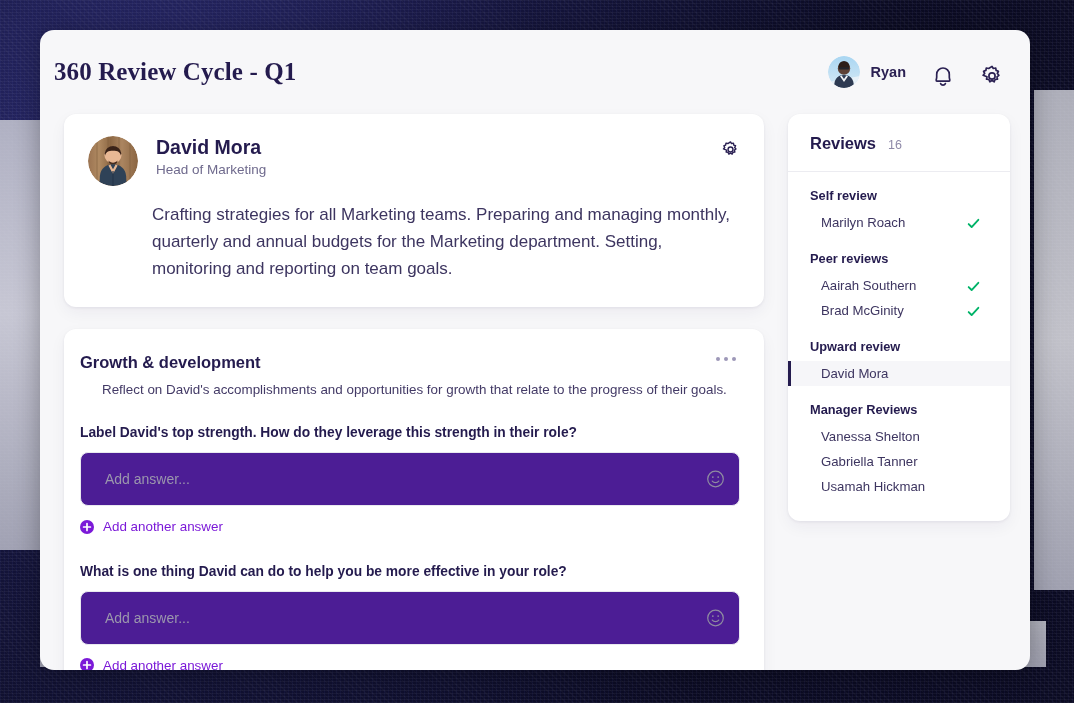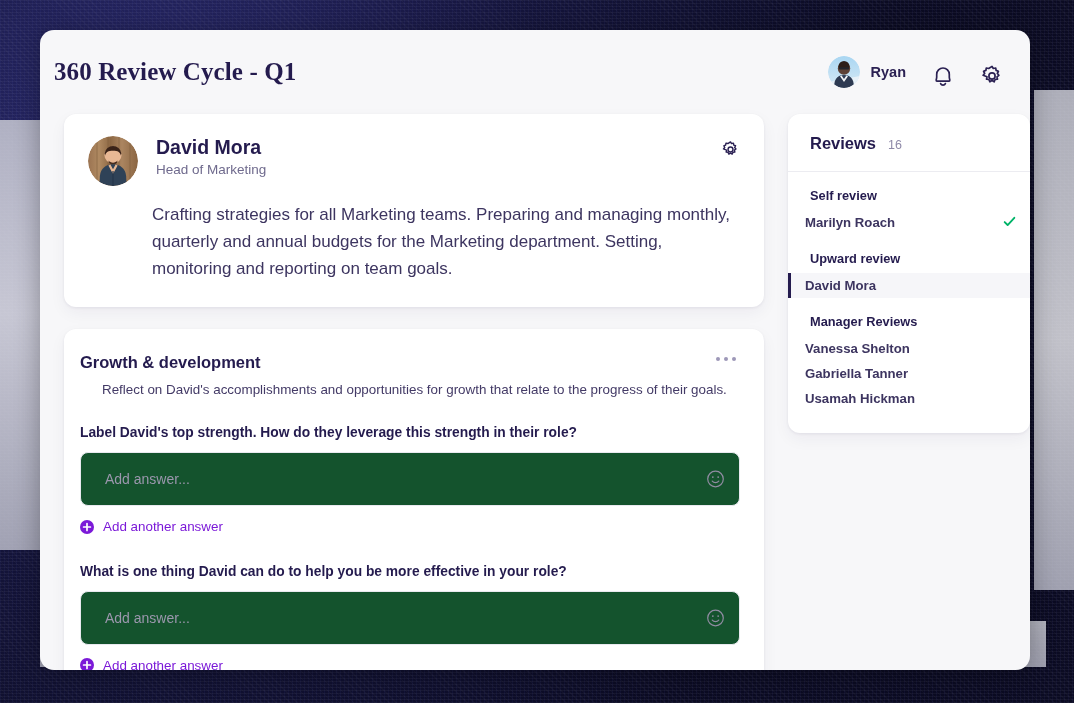--- a/index.html
+++ b/index.html
@@ -110,21 +110,21 @@
   .topbar-icon { cursor: pointer; line-height: 0; }
 
   
   #body {
     display: flex;
     padding: 0 24px;
     gap: 24px;
     align-items: flex-start;
   }
   #main-col { width: 700px; flex: none; }
-  #side-col { width: 242px; flex: none; }
+  #side-col { width: 222px; flex: none; }
 
   .card {
     background: #ffffff;
     border-radius: 12px;
     box-shadow: 0 1px 3px rgba(30,25,70,.07), 0 6px 16px rgba(30,25,70,.05);
   }
 
   
   #profile-card {
     padding: 22px 24px 24px 24px;
@@ -198,21 +198,21 @@
   .question-block { margin-top: 26px; }
   .question-label {
     font-size: 13.8px;
     font-weight: 700;
     color: #241b4e;
     margin-bottom: 12px;
   }
   .answer-field {
     position: relative;
     height: 54px;
-    background: #14532d;
+    background: #4c1d95;
     border: 1px solid #e9e9ef;
     border-radius: 8px;
     display: flex;
     align-items: center;
     padding: 0 46px 0 24px;
     cursor: text;
   }
   .answer-placeholder {
     font-size: 14px;
     color: #9b97ad;
@@ -262,25 +262,24 @@
   .review-group { margin-top: 16px; }
   .group-title {
     font-size: 12.8px;
     font-weight: 700;
     color: #241b4e;
     padding: 0 22px;
     margin-bottom: 7px;
   }
   .review-item {
     display: flex;
-    align-items: flex-start;
-    padding: 5px 14px;
+    align-items: flex-end;
+    padding: 5px 30px;
     border-left: 3px solid transparent;
     cursor: pointer;
-    font-weight: bold;
   }
   .review-item .name {
     font-size: 13.2px;
     color: #3d3560;
   }
   .review-item.active {
     background: #f6f6f9;
     border-left-color: #241b4e;
   }
   .review-item .check {
@@ -473,20 +472,39 @@
           <div class="review-item">
             <span class="name">Marilyn Roach</span>
             <span class="check">
               <svg width="13" height="13" viewBox="0 0 14 14" fill="none" stroke="#00b368" stroke-width="2" stroke-linecap="round" stroke-linejoin="round">
                 <path d="M1.8 7.6 5 10.8 12.2 3"></path>
               </svg>
             </span>
           </div>
         </div>
 
+        <div class="review-group">
+          <div class="group-title">Peer reviews</div>
+          <div class="review-item">
+            <span class="name">Aairah Southern</span>
+            <span class="check">
+              <svg width="13" height="13" viewBox="0 0 14 14" fill="none" stroke="#00b368" stroke-width="2" stroke-linecap="round" stroke-linejoin="round">
+                <path d="M1.8 7.6 5 10.8 12.2 3"></path>
+              </svg>
+            </span>
+          </div>
+          <div class="review-item">
+            <span class="name">Brad McGinity</span>
+            <span class="check">
+              <svg width="13" height="13" viewBox="0 0 14 14" fill="none" stroke="#00b368" stroke-width="2" stroke-linecap="round" stroke-linejoin="round">
+                <path d="M1.8 7.6 5 10.8 12.2 3"></path>
+              </svg>
+            </span>
+          </div>
+        </div>
 
         <div class="review-group">
           <div class="group-title">Upward review</div>
           <div class="review-item active">
             <span class="name">David Mora</span>
           </div>
         </div>
 
         <div class="review-group">
           <div class="group-title">Manager Reviews</div>

